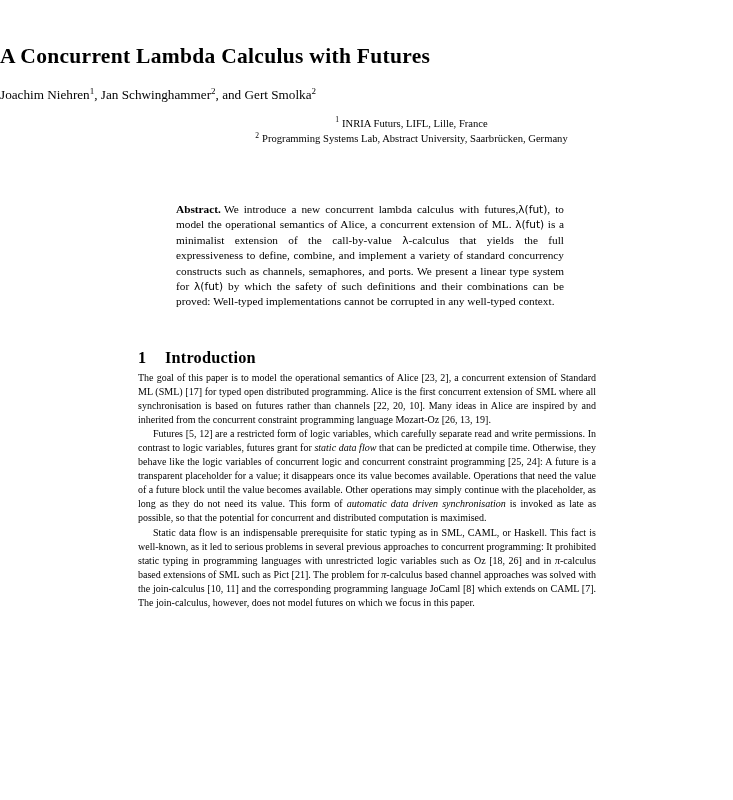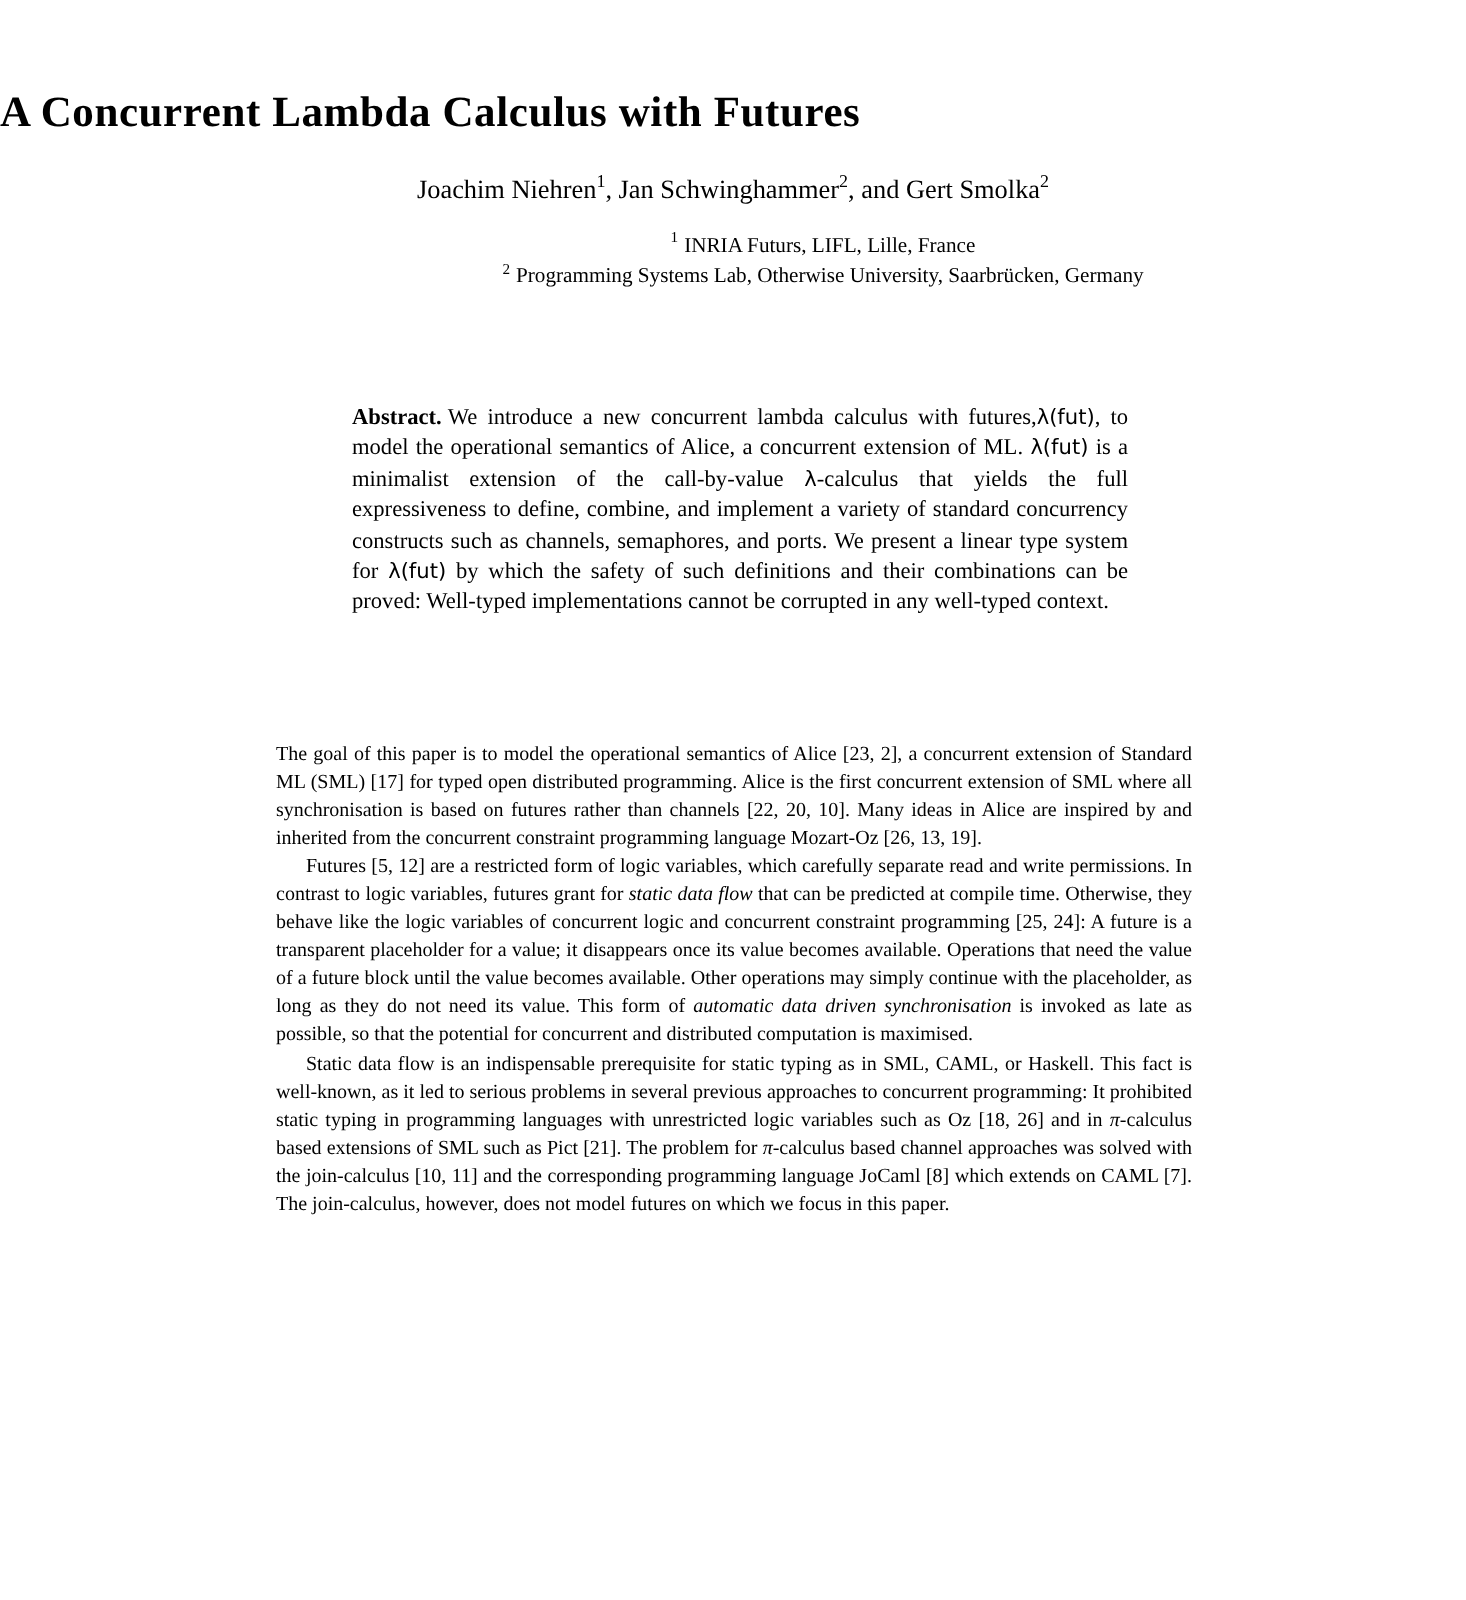--- a/index.html
+++ b/index.html
@@ -34,21 +34,21 @@
     letter-spacing: 0.3px;
     line-height: 1.2;
   }
 
   
   .authors {
     position: absolute;
     left: 0;
     top: 86px;
     width: 733px;
-    text-align: center;
+    text-align: left;
     font-size: 13.2px;
     line-height: 1.3;
   }
   .authors sup {
     font-size: 9px;
     vertical-align: super;
     line-height: 0;
   }
 
   
@@ -140,27 +140,30 @@
 <div class="page">
 
   <h1 class="title">A Concurrent Lambda Calculus with Futures</h1>
 
   <div class="authors">
     <span>Joachim Niehren</span><sup>1</sup><span>, </span><span>Jan Schwinghammer</span><sup>2</sup><span>, and </span><span>Gert Smolka</span><sup>2</sup>
   </div>
 
   <div class="affiliations">
     <div class="affil-line"><sup>1</sup><span>INRIA Futurs, LIFL, Lille, France</span></div>
-    <div class="affil-line"><sup>2</sup><span>Programming Systems Lab, Otherwise University, Saarbrücken, Germany</span></div>
+    <div class="affil-line"><sup>2</sup><span>Programming Systems Lab, Abstract University, Saarbrücken, Germany</span></div>
   </div>
 
   <div class="abstract">
     <span class="abstract-head">Abstract.</span><span>We introduce a new concurrent lambda calculus with futures,</span><span class="math-sans">λ(fut)</span><span>, to model the operational semantics of Alice, a concurrent extension of ML.</span> <span class="math-sans">λ(fut)</span> <span>is a minimalist extension of the call-by-value</span> <span class="math-sans">λ</span><span>-calculus that yields the full expressiveness to define, combine, and implement a variety of standard concurrency constructs such as channels, semaphores, and ports. We present a linear type system for</span> <span class="math-sans">λ(fut)</span> <span>by which the safety of such definitions and their combinations can be proved: Well-typed implementations cannot be corrupted in any well-typed context.</span>
   </div>
 
+  <h2 class="section-heading">
+    <span class="sec-num">1</span><span>Introduction</span>
+  </h2>
 
   <div class="body">
 
     <p>The goal of this paper is to model the operational semantics of Alice [23, 2], a concurrent extension of Standard ML (SML) [17] for typed open distributed programming. Alice is the first concurrent extension of SML where all synchronisation is based on futures rather than channels [22, 20, 10]. Many ideas in Alice are inspired by and inherited from the concurrent constraint programming language Mozart-Oz [26, 13, 19].</p>
 
     <p><span>Futures [5, 12] are a restricted form of logic variables, which carefully separate read and write permissions. In contrast to logic variables, futures grant for</span> <span class="it">static data flow</span> <span>that can be predicted at compile time. Otherwise, they behave like the logic variables of concurrent logic and concurrent constraint programming [25, 24]: A future is a transparent placeholder for a value; it disappears once its value becomes available. Operations that need the value of a future block until the value becomes available. Other operations may simply continue with the placeholder, as long as they do not need its value. This form of</span> <span class="it">automatic data driven synchronisation</span> <span>is invoked as late as possible, so that the potential for concurrent and distributed computation is maximised.</span></p>
 
     <p><span>Static data flow is an indispensable prerequisite for static typing as in SML, CAML, or Haskell. This fact is well-known, as it led to serious problems in several previous approaches to concurrent programming: It prohibited static typing in programming languages with unrestricted logic variables such as Oz [18, 26] and in</span> <span class="math-it">π</span><span>-calculus based extensions of SML such as Pict [21]. The problem for</span> <span class="math-it">π</span><span>-calculus based channel approaches was solved with the join-calculus [10, 11] and the corresponding programming language JoCaml [8] which extends on CAML [7]. The join-calculus, however, does not model futures on which we focus in this paper.</span></p>
 
   </div>

